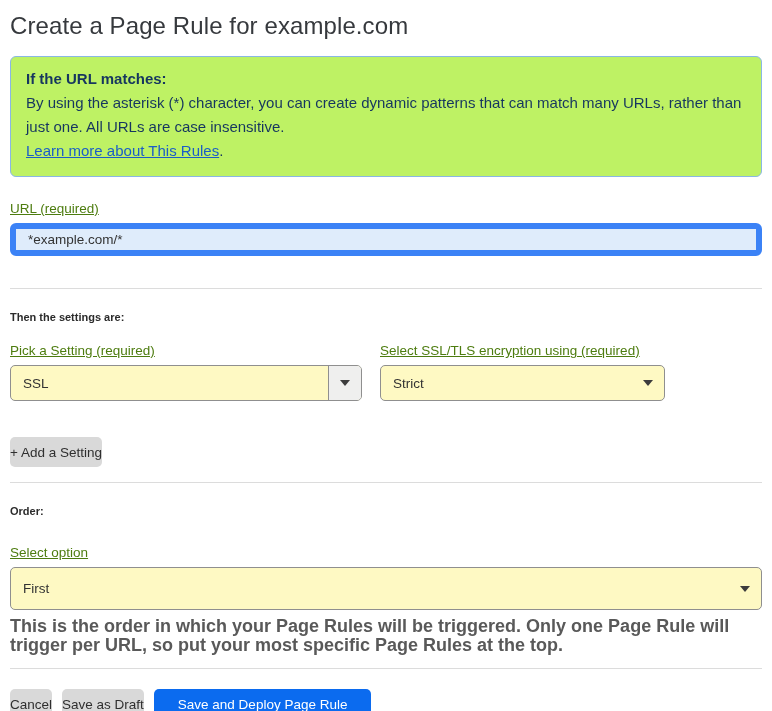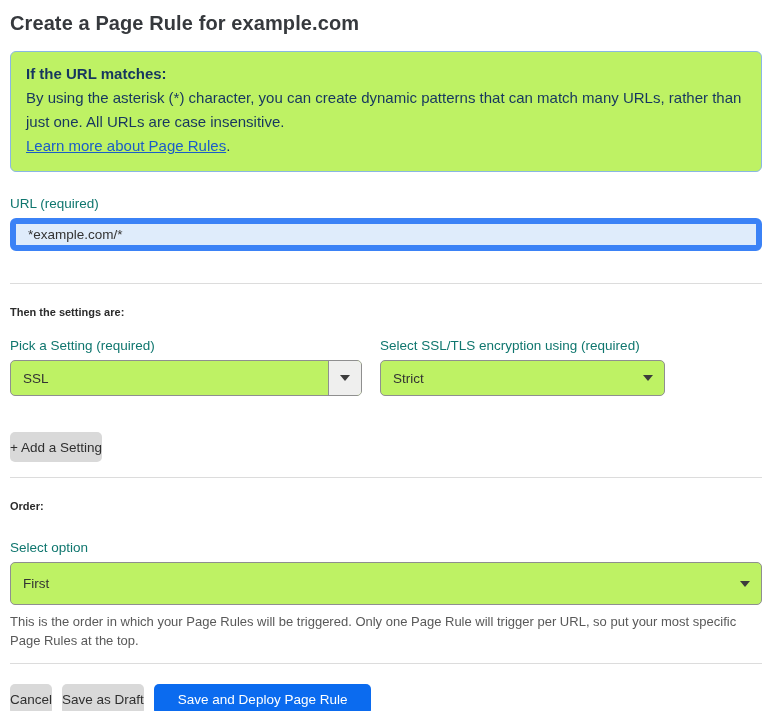--- a/index.html
+++ b/index.html
@@ -5,22 +5,22 @@
   * { box-sizing: border-box; margin: 0; padding: 0; }
   html, body { background: #ffffff; }
   body {
     width: 772px;
     font-family: "Liberation Sans", "DejaVu Sans", sans-serif;
     color: #333333;
   }
   .container { width: 772px; padding: 8px 10px 14px 10px; }
 
   .page-title {
-    font-size: 20px;
-    font-weight: 700;
+    font-size: 24px;
+    font-weight: 400;
     color: #36393d;
     margin: 4px 0 16px 0;
     letter-spacing: 0.1px;
   }
 
   .info-box {
     background: #bef264;
     border: 1px solid #8ab7e4;
     border-radius: 6px;
     padding: 10px 15px 13px 15px;
@@ -31,22 +31,23 @@
   }
   .info-heading { font-weight: 700; }
   .info-link-line a, .info-link {
     color: #1a5dc8;
     text-decoration: underline;
     cursor: pointer;
   }
 
   .field-label {
     font-size: 13.5px;
-    color: #0f766e;
+    color: #4d7c0f;
     margin-bottom: 7px;
+    text-decoration: underline;
   }
 
   .url-input {
     width: 752px;
     height: 33px;
     background: #dfecfb;
     border: 6px solid #3b82f6;
     border-radius: 6px;
     padding: 0 12px;
     font-size: 13.5px;
@@ -76,21 +77,21 @@
     margin-top: 20px;
     align-items: center;
   }
   .select-col-1 { width: 352px; margin-right: 18px; }
   .select-col-2 { width: 285px; }
 
   .combobox {
     display: flex;
     align-items: center;
     height: 36px;
-    background: #bef264;
+    background: #fef9c3;
     border: 1px solid #8f8f8f;
     border-radius: 5px;
     cursor: pointer;
     overflow: hidden;
   }
   .combobox .value {
     flex: 1;
     padding: 0 12px;
     font-size: 13.5px;
     color: #333333;
@@ -136,44 +137,45 @@
   .add-setting-btn { margin-top: 36px; height: 30px; }
 
   .order-select {
     width: 752px;
     height: 43px;
   }
   .order-select .value { font-size: 13.5px; }
 
   .help-text {
     margin-top: 7px;
-    font-size: 13px;
+    font-size: 18px;
     line-height: 19px;
     color: #595959;
     max-width: 752px;
+    font-weight: bold;
   }
 
   .footer-buttons {
     display: flex;
     gap: 10px;
     margin-top: 20px;
   }
   .mt-28 { margin-top: 28px; }
 </style>
 </head>
 <body>
 
 <div class="container">
 
   <h1 class="page-title">Create a Page Rule for example.com</h1>
 
   <div class="info-box">
     <div class="info-heading">If the URL matches:</div>
     <div class="info-body">By using the asterisk (*) character, you can create dynamic patterns that can match many URLs, rather than just one. All URLs are case insensitive.</div>
-    <div class="info-link-line"><span class="info-link">Learn more about Page Rules</span><span>.</span></div>
+    <div class="info-link-line"><span class="info-link">Learn more about This Rules</span><span>.</span></div>
   </div>
 
   <div class="field-label">URL (required)</div>
   <input class="url-input" type="text" value="*example.com/*" style="">
 
   <hr class="divider divider-1">
 
   <h2 class="section-heading">Then the settings are:</h2>
 
   <div class="selects-row">

